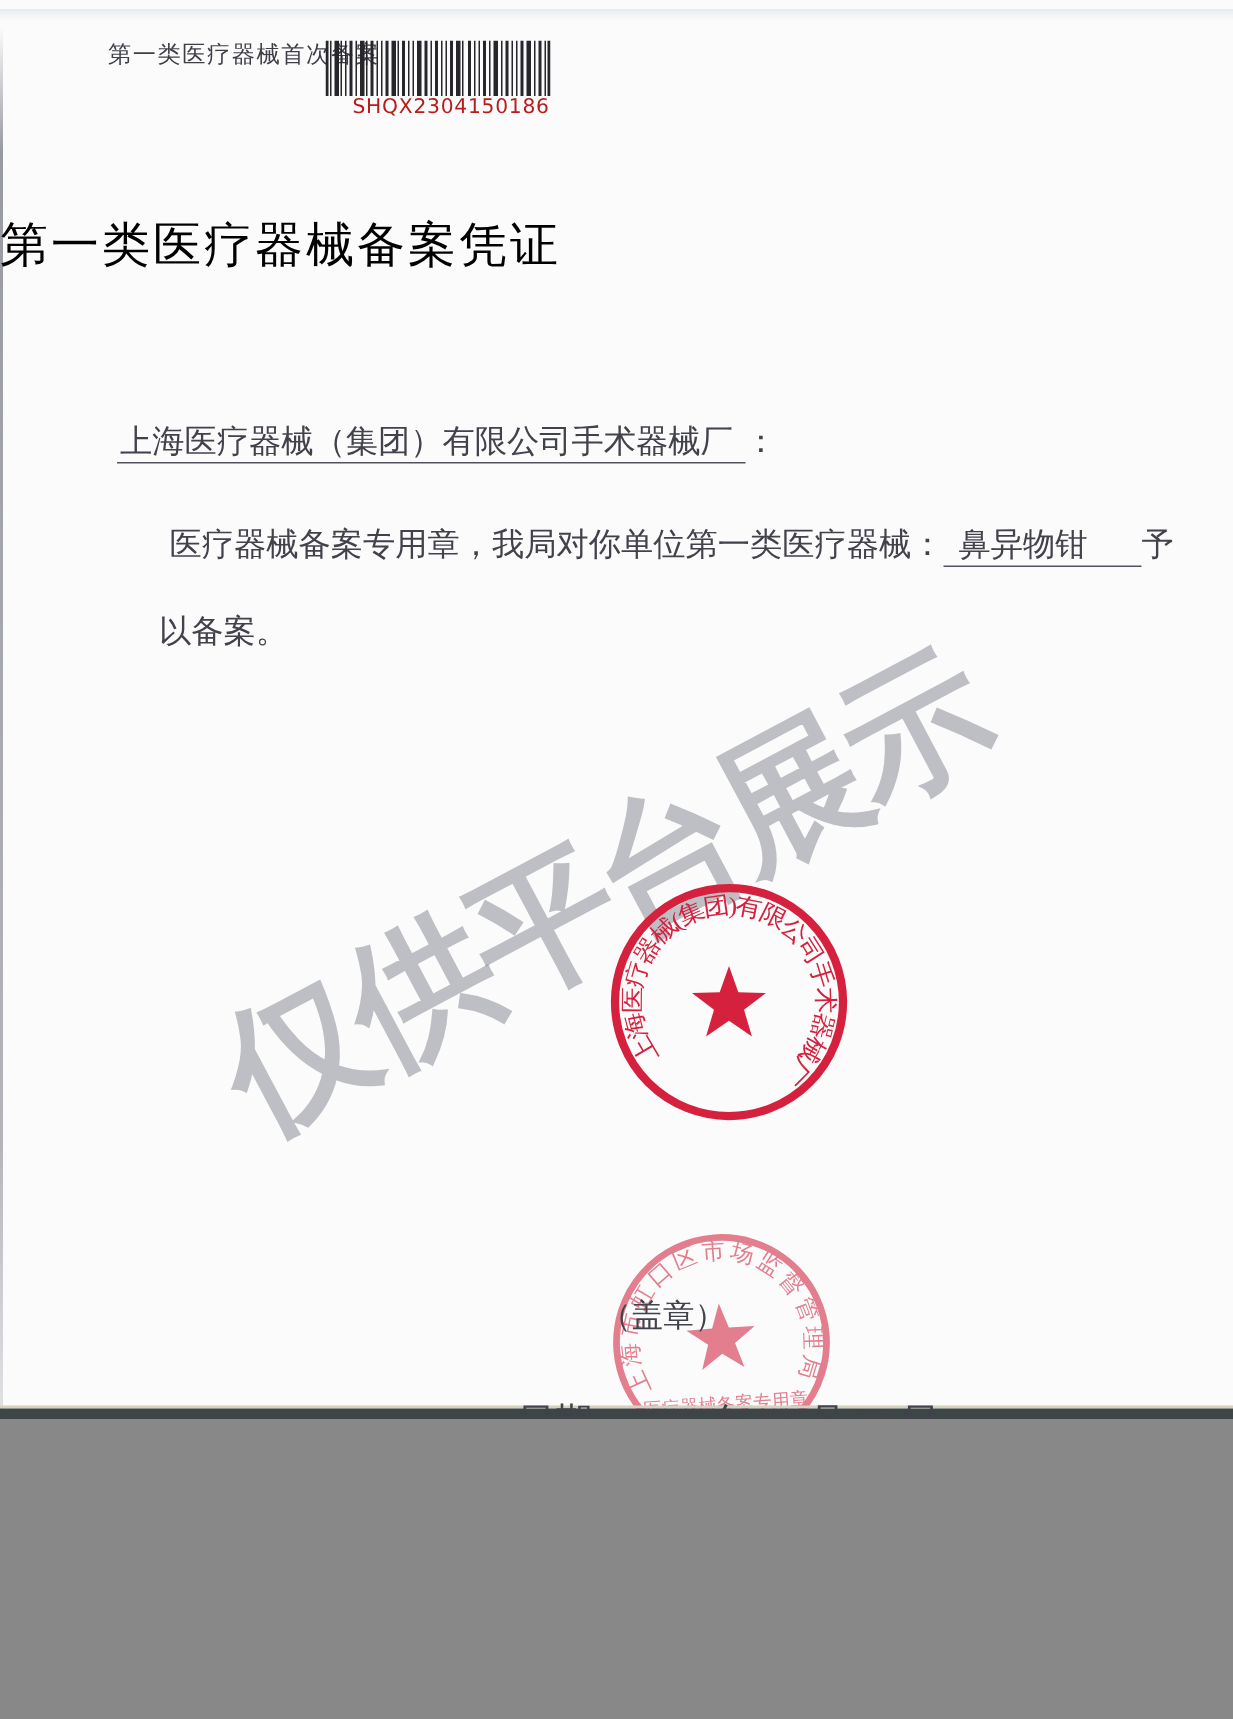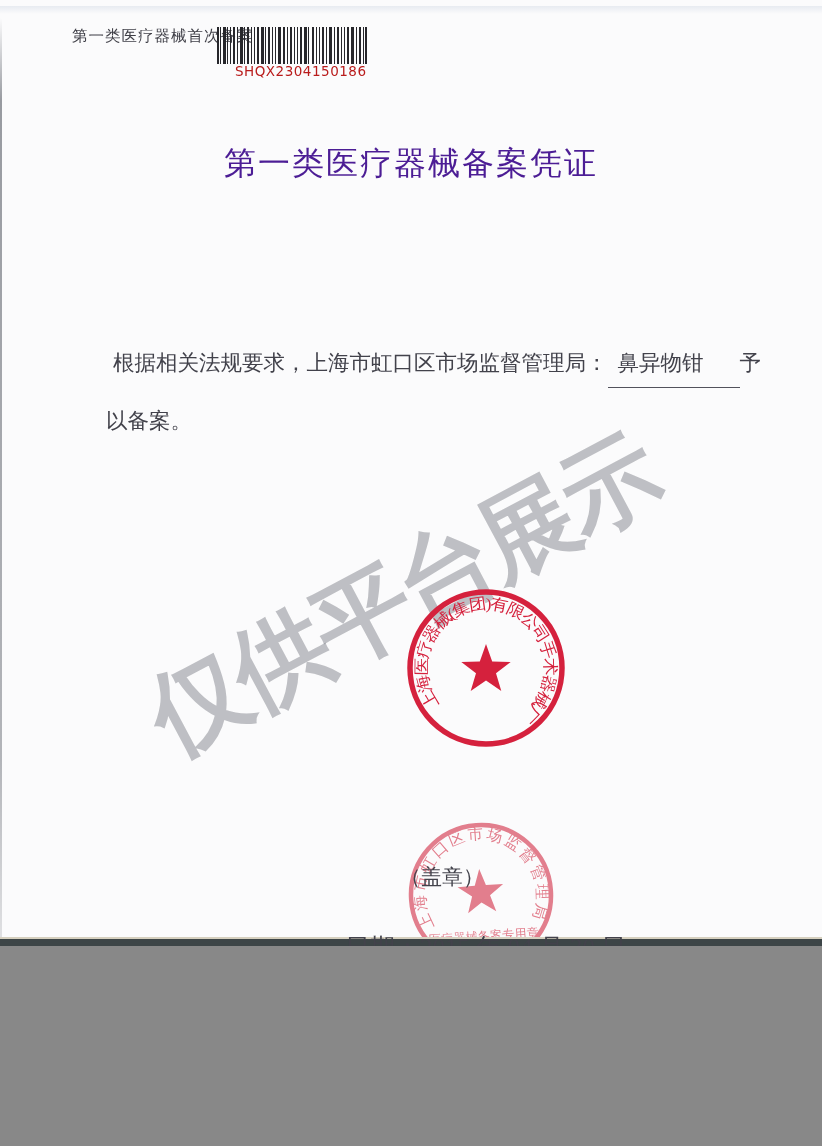--- a/index.html
+++ b/index.html
@@ -20,32 +20,32 @@
   .bottom-edge{position:absolute;left:0;bottom:0;width:822px;height:7px;background:#3d4547;}
 
   .line{position:absolute;white-space:nowrap;}
   .corner-label{left:72px;top:26px;font-size:15.5px;letter-spacing:1px;color:#3e3e46;}
 
   .barcode{position:absolute;left:217px;top:27px;width:150px;}
   .barcode svg{display:block;}
   .barcode-text{font-family:"DejaVu Sans","Liberation Sans",sans-serif;
     font-size:13.5px;color:#b91c1c;letter-spacing:.5px;margin:-1px 0 0 18px;}
 
-  .title{position:absolute;left:0;right:0;top:142px;margin:0;text-align:center;
-    font-size:32px;font-weight:400;letter-spacing:2px;color:#4c1d95;}
+  .title{position:absolute;left:0;right:0;top:142px;margin:0;
+    font-size:32px;font-weight:400;letter-spacing:2px;color:#000000;}
 
   .body-text{font-size:21.5px;}
   .company-line{left:78px;top:279px;}
   .para1{left:113px;top:348px;}
   .para2{left:106px;top:406px;}
   .recordno{left:101px;top:473px;}
 
   .u{border-bottom:1.5px solid #52525c;padding-bottom:2px;}
   .u-name{padding:0 8px 2px 2px;}
-  .u-device{padding:0 36px 12px 10px;}
+  .u-device{padding:0 36px 2px 10px;}
   .u-record{padding:0 12px 2px 12px;}
 
   .watermark{
     position:absolute;left:123px;top:545px;width:560px;height:100px;
     font-family:"DejaVu Sans","Liberation Sans",sans-serif;
     font-size:97px;font-weight:700;line-height:100px;text-align:center;
     letter-spacing:-4px;color:rgba(130,132,140,.5);
     transform:rotate(-28deg);
     pointer-events:none;
   }
@@ -113,23 +113,26 @@
       <rect x="139" width="1" height="37"></rect>
         <rect x="142" width="2" height="37"></rect>
         <rect x="146" width="1" height="37"></rect>
       <rect x="148" width="2" height="37"></rect>
     </svg>
     <div class="barcode-text">SHQX2304150186</div>
   </div>
 
   <h1 class="title">第一类医疗器械备案凭证</h1>
 
+  <div class="line body-text company-line">
+    <span class="u u-name">上海医疗器械（集团）有限公司手术器械厂</span><span>：</span>
+  </div>
 
   <div class="line body-text para1">
-    <span>根据相关法规要求，上海市虹口区市场监督管理局：</span><span class="u u-device">鼻异物钳</span><span>予</span>
+    <span>医疗器械备案专用章，我局对你单位第一类医疗器械：</span><span class="u u-device">鼻异物钳</span><span>予</span>
   </div>
 
   <div class="line body-text para2">以备案。</div>
 
 
   <div class="watermark">仅供平台展示</div>
 
 
   <div class="line sealnote">（盖章）</div>
 

